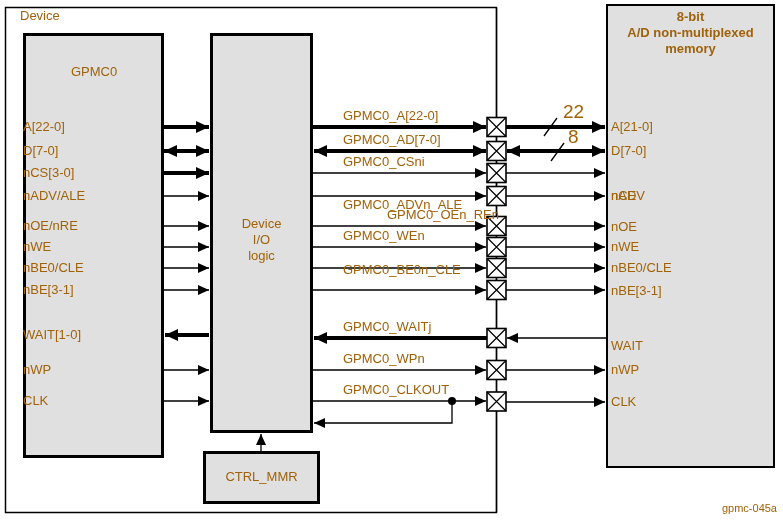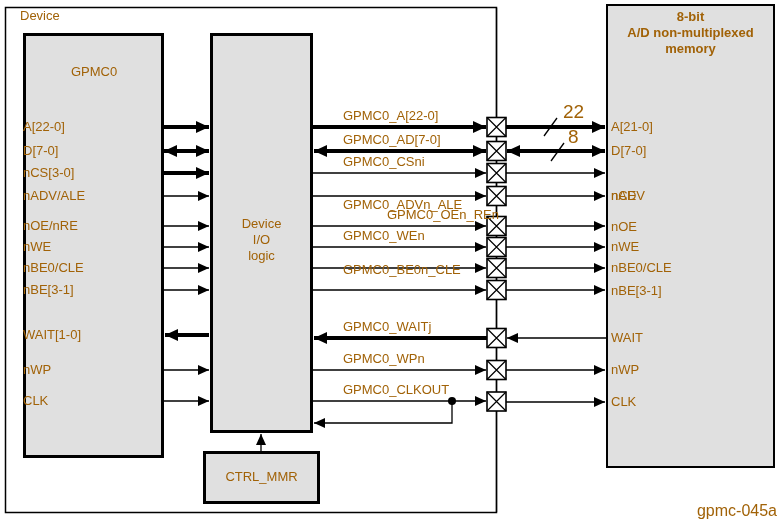--- a/index.html
+++ b/index.html
@@ -7,21 +7,21 @@
     position:relative;width:783px;height:521px;background:#ffffff;
     font-family:"Liberation Sans", sans-serif;color:#a16207;overflow:hidden;
   }
   .canvas svg{position:absolute;left:0;top:0;}
   .lbl{position:absolute;font-size:13px;line-height:16px;white-space:nowrap;}
   .lbl-l{width:130px;left:23px;text-align:left;}
   .lbl-m{left:343px;}
   .lbl-r{left:611px;}
   .block-title{position:absolute;font-size:13px;line-height:16px;text-align:center;}
   .buswidth{position:absolute;font-size:19px;line-height:14px;}
-  .watermark{position:absolute;font-size:16px;right:6px;top:502px;}
+  .watermark{position:absolute;font-size:11px;right:6px;top:502px;}
 </style>
 </head>
 <body>
 
 <div class="canvas">
 
   <svg width="783" height="521" viewBox="0 0 783 521">
     <defs>
       <marker id="arr" markerUnits="userSpaceOnUse" markerWidth="12" markerHeight="10" refX="11" refY="5" orient="auto-start-reverse">
         <path d="M0,0 L11,5 L0,10 z" fill="#000"></path>
@@ -176,21 +176,21 @@
   <div class="lbl lbl-m" style="top:382px;">GPMC0_CLKOUT</div>
 
   <div class="lbl lbl-r" style="top:119px;">A[21-0]</div>
   <div class="lbl lbl-r" style="top:143px;">D[7-0]</div>
   <div class="lbl lbl-r" style="top:164px;margin-top:24px;">nCE</div>
   <div class="lbl lbl-r" style="top:188px;">nADV</div>
   <div class="lbl lbl-r" style="top:219px;">nOE</div>
   <div class="lbl lbl-r" style="top:239px;">nWE</div>
   <div class="lbl lbl-r" style="top:260px;">nBE0/CLE</div>
   <div class="lbl lbl-r" style="top:283px;">nBE[3-1]</div>
-  <div class="lbl lbl-r" style="top:330px;">WAIT</div>
+  <div class="lbl lbl-r" style="top:338px;">WAIT</div>
   <div class="lbl lbl-r" style="top:362px;">nWP</div>
   <div class="lbl lbl-r" style="top:394px;">CLK</div>
 
   <div class="buswidth" style="left:563px;top:105px;">22</div>
   <div class="buswidth" style="left:568px;top:130px;">8</div>
 
   <div class="watermark">gpmc-045a</div>
 
 </div>
 

